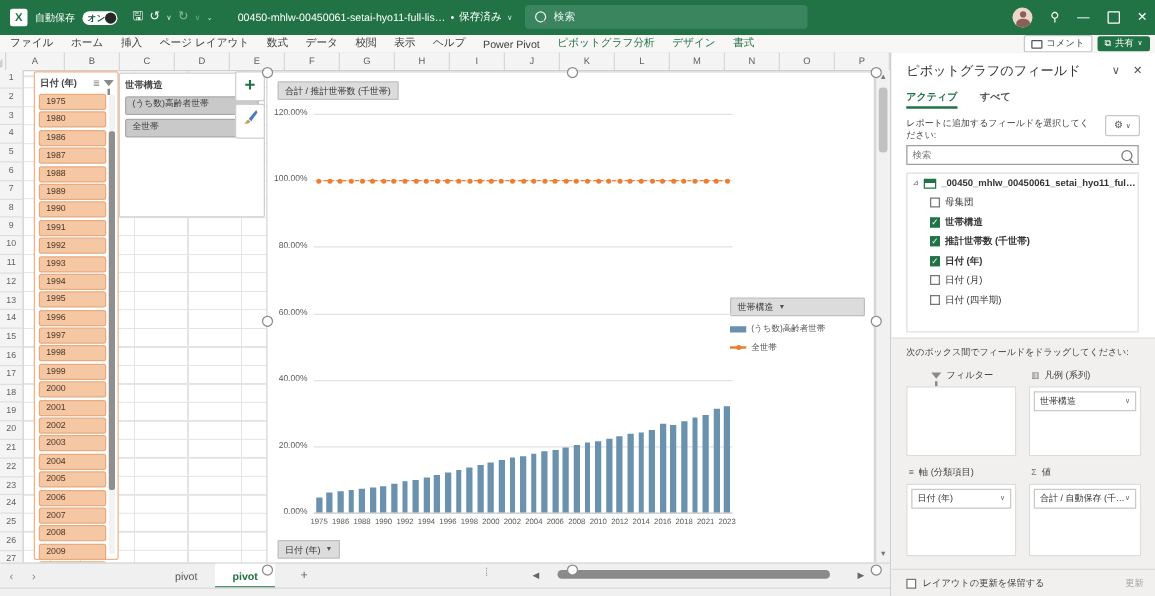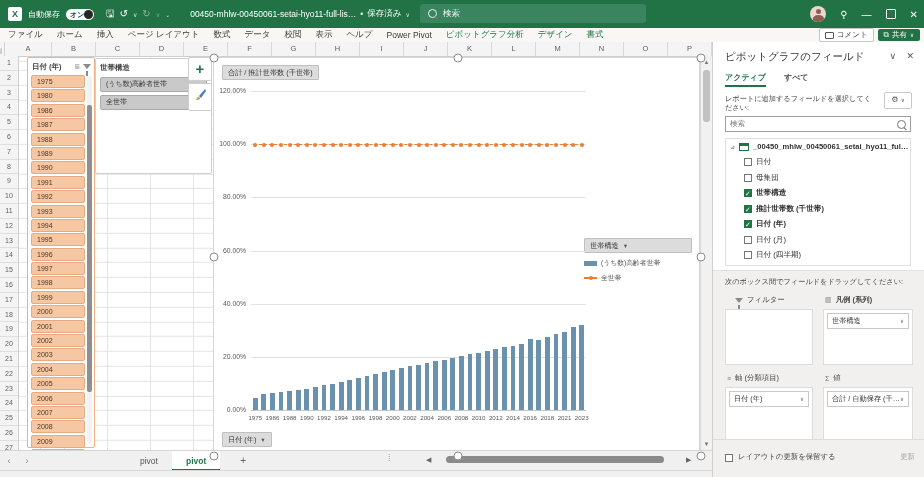--- a/index.html
+++ b/index.html
@@ -118,21 +118,21 @@
   .tbl-ic{width:10px;height:8px;border:1px solid #217346;flex:none;background:linear-gradient(to bottom,#217346 0 2.5px,#fff 2.5px);box-sizing:border-box;}
   .caret2{font-size:6px;color:#666;}
   .graysec{position:absolute;left:0;top:228px;width:212px;height:207px;background:#f1f0ef;border-top:1px solid #e0e0e0;}
   .hint2{position:absolute;left:12px;top:6px;font-size:7.2px;color:#444;}
   .zhead{position:absolute;font-size:7.4px;color:#444;display:flex;gap:4px;align-items:center;}
   .zico{font-size:7px;color:#777;}
   .zbox{position:absolute;background:#fff;border:1px solid #dcdcdc;box-sizing:border-box;}
   .pill{height:14px;margin:3px 3px 0 3px;border:1px solid #c9c9c9;background:#fff;font-size:7.2px;color:#333;
     display:flex;align-items:center;padding:0 4px;}
   .pill .dd{margin-left:auto;font-size:5.5px;color:#666;}
-  .pfoot{position:absolute;left:0;bottom:16px;width:212px;height:22px;border-top:1px solid #dcdcdc;background:#f1f0ef;display:flex;align-items:flex-end;margin-top:23px;}
+  .pfoot{position:absolute;left:0;bottom:0;width:212px;height:22px;border-top:1px solid #dcdcdc;background:#f1f0ef;display:flex;align-items:center;margin-top:23px;}
   .pfoot .lbl{font-size:7.4px;color:#444;margin-left:5px;}
   .updbtn{margin-left:auto;margin-right:10px;font-size:7.4px;color:#a6a6a6;}
   .mag{width:7px;height:7px;border:1.2px solid #777;border-radius:50%;position:relative;flex:none;}
   .mag:after{content:"";position:absolute;left:6px;top:6px;width:4px;height:1.2px;background:#777;transform:rotate(45deg);transform-origin:0 0;}
   .funnel{width:0;height:0;border-left:4px solid transparent;border-right:4px solid transparent;border-top:5px solid #8a8a8a;position:relative;}
   .funnel:after{content:"";position:absolute;left:-1px;top:-1px;width:2px;height:5px;background:#8a8a8a;top:2px;}
 </style>
 </head>
 <body>
 
@@ -500,24 +500,20 @@
       <span class="mag"></span>
     </div>
     <div class="treebox" id="field-tree">
         <div class="trow">
           <span class="caret2">⊿</span>
           <span class="tbl-ic"></span>
           <span class="lbl b">_00450_mhlw_00450061_setai_hyo11_ful…</span>
         </div>
         <div class="trow" style="padding-left: 18px;">
           <span class="cb"></span>
-          <span class="lbl">日付</span>
-        </div>
-        <div class="trow" style="padding-left: 18px;">
-          <span class="cb"></span>
           <span class="lbl">母集団</span>
         </div>
         <div class="trow" style="padding-left: 18px;">
           <span class="cb checked">✓</span>
           <span class="lbl b">世帯構造</span>
         </div>
         <div class="trow" style="padding-left: 18px;">
           <span class="cb checked">✓</span>
           <span class="lbl b">推計世帯数 (千世帯)</span>
         </div>
@@ -531,27 +527,27 @@
         </div>
         <div class="trow" style="padding-left: 18px;">
           <span class="cb"></span>
           <span class="lbl">日付 (四半期)</span>
         </div>
       </div>
 
     <div class="graysec">
       <div class="hint2">次のボックス間でフィールドをドラッグしてください:</div>
 
-      <div class="zhead" style="left:22px;top:24px;">
+      <div class="zhead" style="left:32px;top:24px;">
           <span class="funnel"></span>
           <span>フィルター</span>
         </div>
       <div class="zbox" id="zone-filters" style="left:12px;top:38px;width:88px;height:56px;"></div>
 
-      <div class="zhead" style="left:112px;top:24px;font-weight:bold;">
+      <div class="zhead" style="left:112px;top:24px;">
           <span class="zico">▥</span>
           <span>凡例 (系列)</span>
         </div>
       <div class="zbox" id="zone-legend" style="left:110px;top:38px;width:90px;height:56px;">
           <div class="pill">
             <span>世帯構造</span>
             <span class="dd">∨</span>
           </div>
         </div>
 

